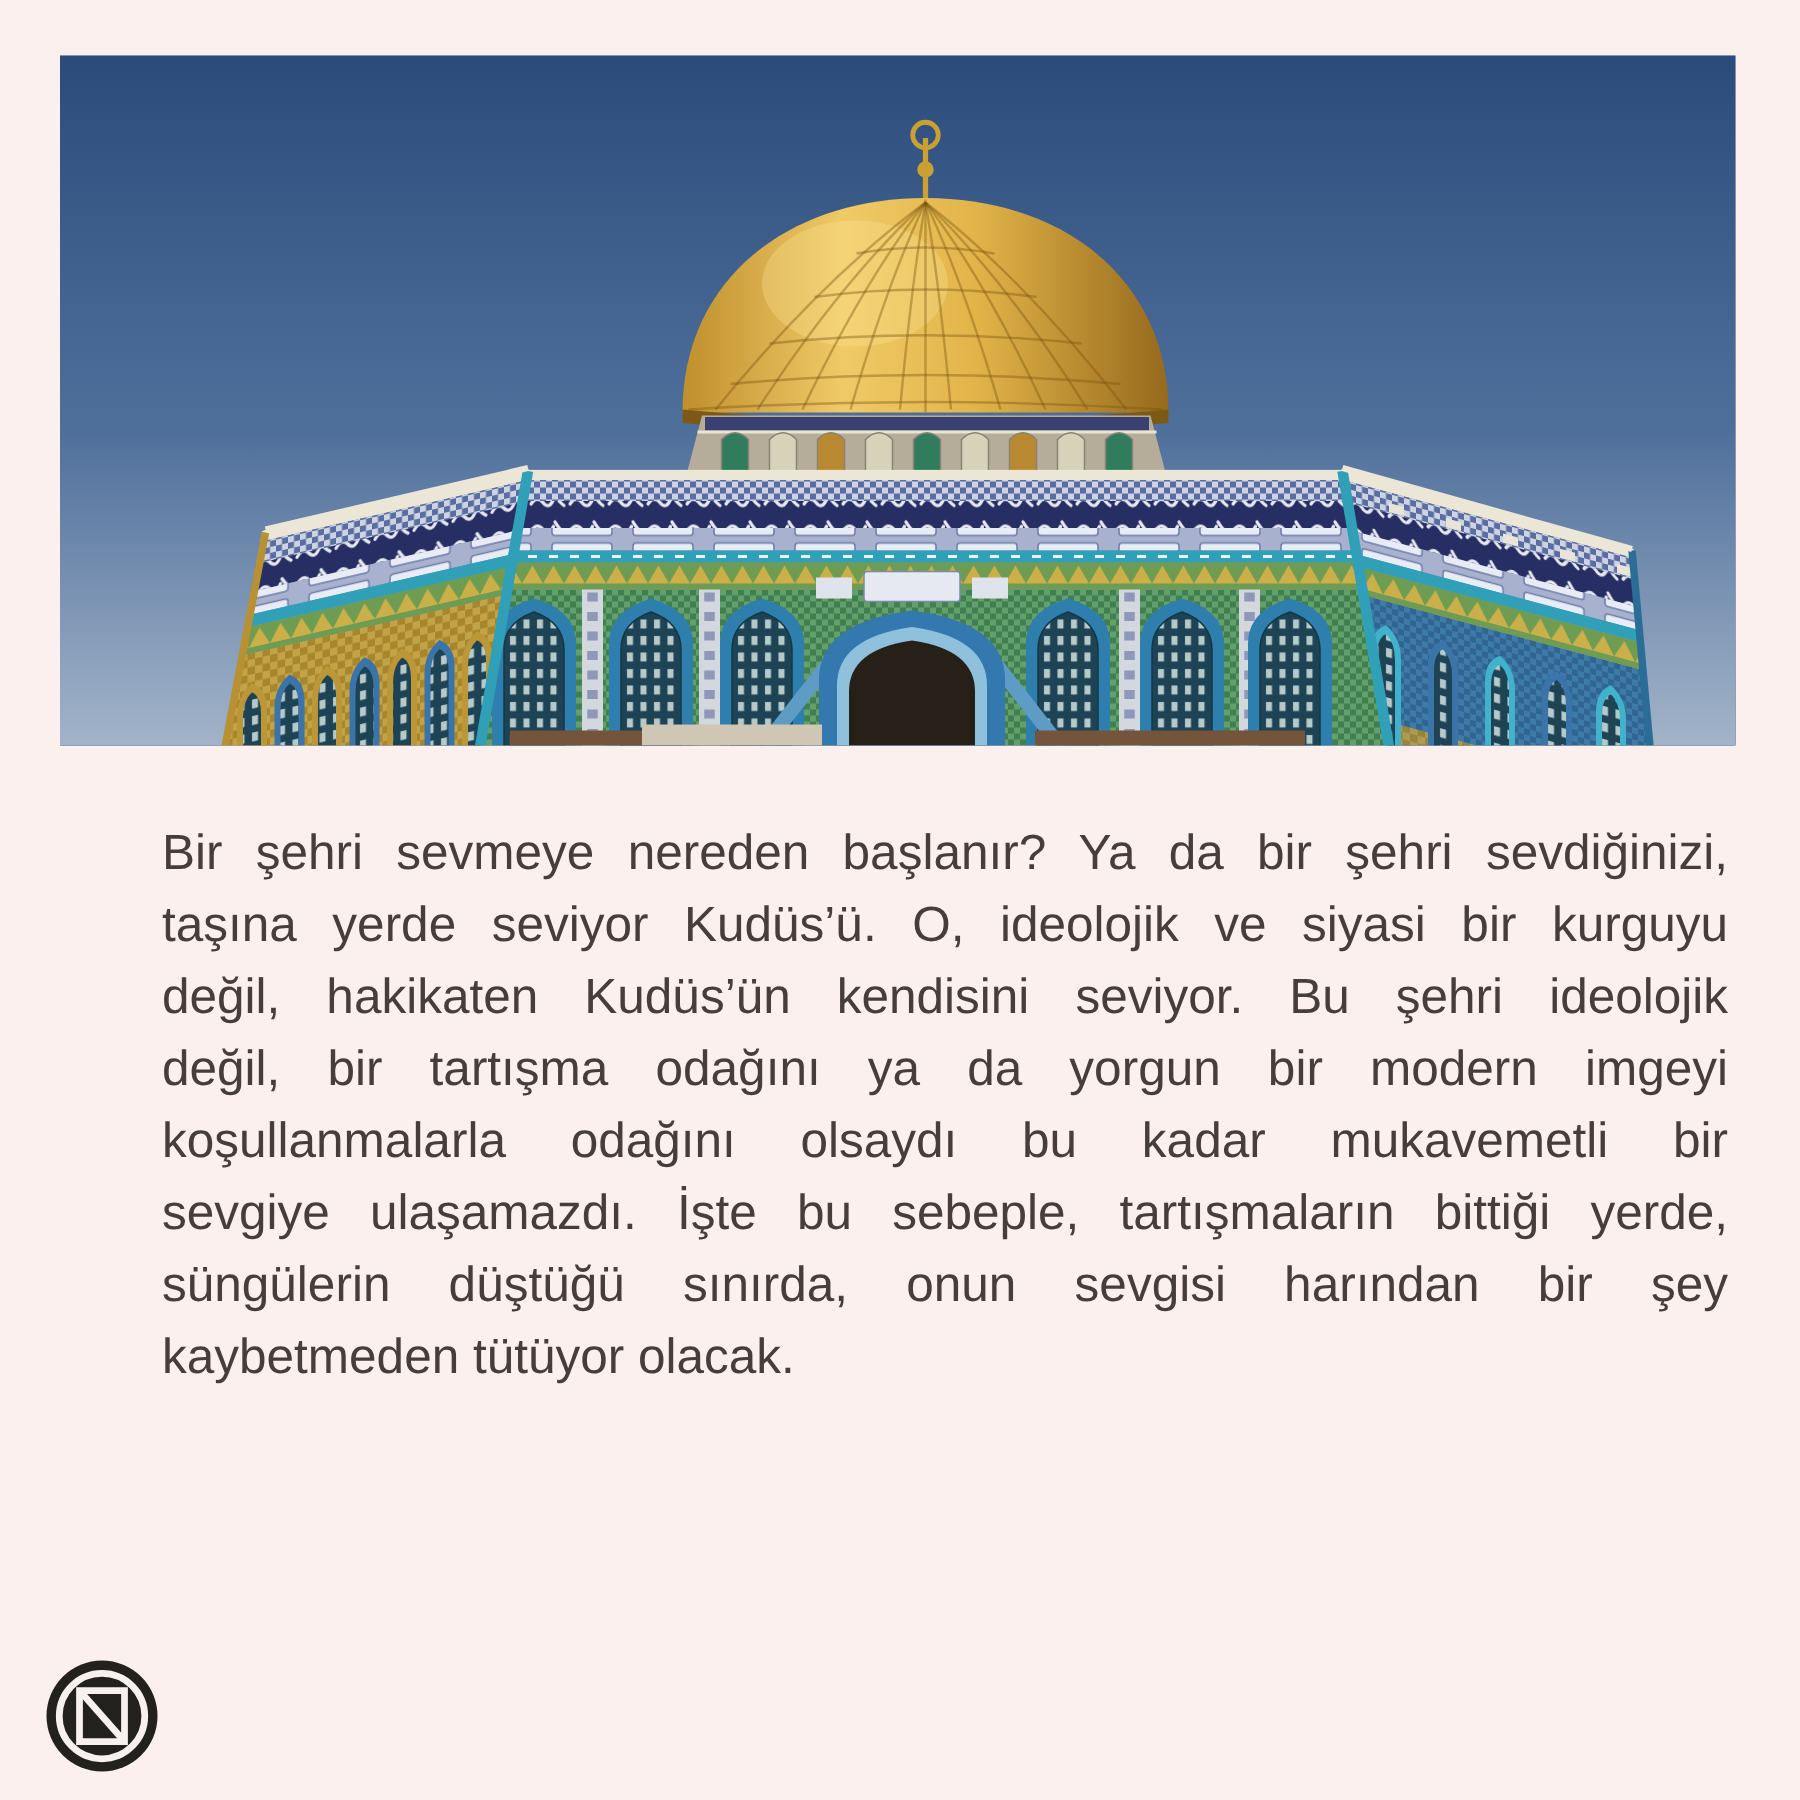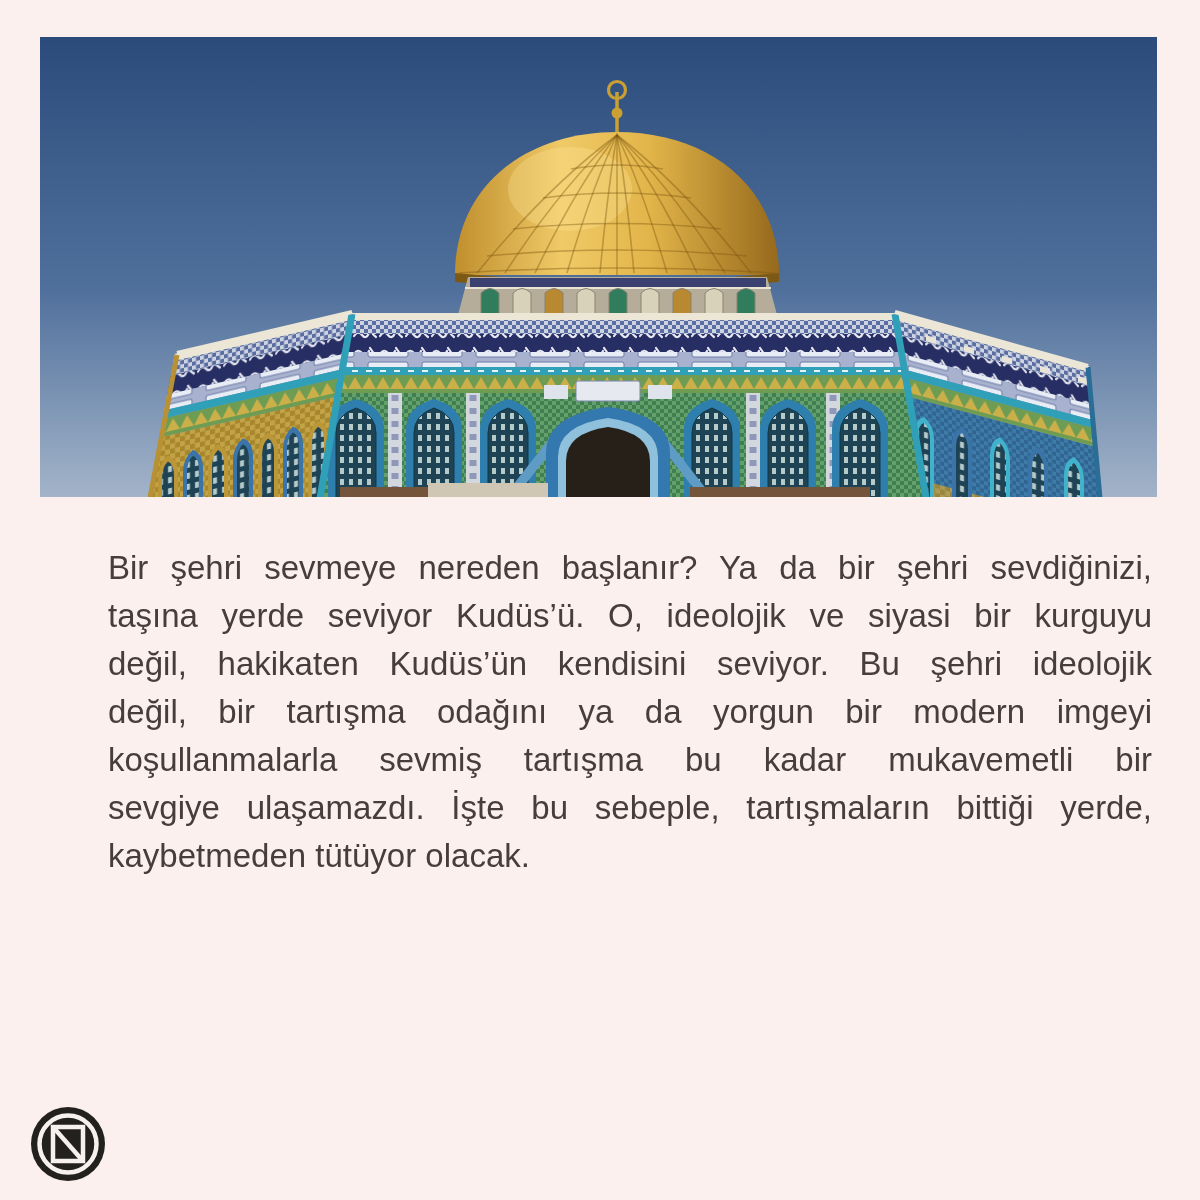--- a/index.html
+++ b/index.html
@@ -282,22 +282,23 @@
       <line x1="855" y1="275" x2="1048" y2="329" stroke="#ece6d6" stroke-width="4"></line>
     </g>
   </svg>
 </div>
 
 <div class="article" style="color: rgb(71, 61, 60);">
   <div class="line">Bir şehri sevmeye nereden başlanır? Ya da bir şehri sevdiğinizi,</div>
   <div class="line">taşına yerde seviyor Kudüs’ü. O, ideolojik ve siyasi bir kurguyu</div>
   <div class="line">değil, hakikaten Kudüs’ün kendisini seviyor. Bu şehri ideolojik</div>
   <div class="line">değil, bir tartışma odağını ya da yorgun bir modern imgeyi</div>
-  <div class="line">koşullanmalarla sevmiş tartışma bu kadar mukavemetli bir</div>
+  <div class="line">koşullanmalarla odağını olsaydı bu kadar mukavemetli bir</div>
   <div class="line">sevgiye ulaşamazdı. İşte bu sebeple, tartışmaların bittiği yerde,</div>
+  <div class="line">süngülerin düştüğü sınırda, onun sevgisi harından bir şey</div>
   <div class="line last">kaybetmeden tütüyor olacak.</div>
 </div>
 
 <div class="logo">
   <svg width="76" height="76" viewBox="0 0 76 76" xmlns="http://www.w3.org/2000/svg">
     <circle cx="38" cy="38" r="37" fill="#23211e"></circle>
     <circle cx="38" cy="38" r="28.5" fill="none" stroke="#f6f1ee" stroke-width="4.5"></circle>
     <path d="M23 21 L53 21 L53 55 L23 55 Z" fill="none" stroke="#f6f1ee" stroke-width="4.5" stroke-linejoin="miter"></path>
     <line x1="23" y1="21" x2="53" y2="55" stroke="#f6f1ee" stroke-width="4.5"></line>
   </svg>

